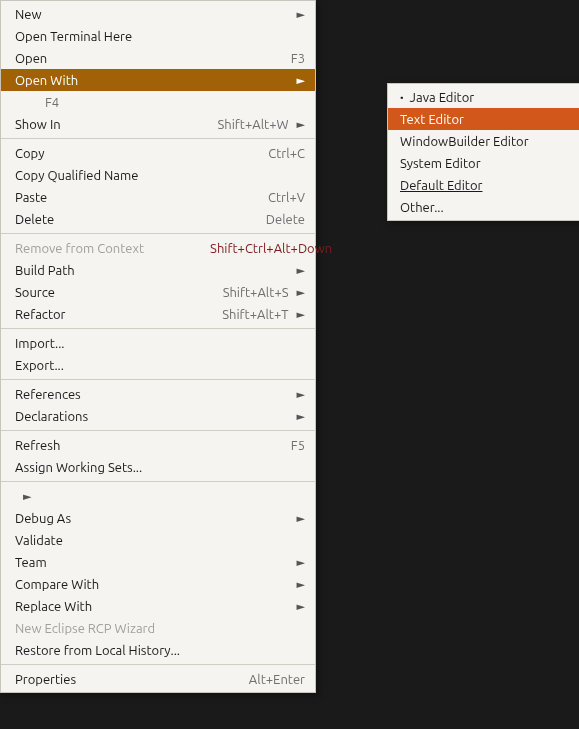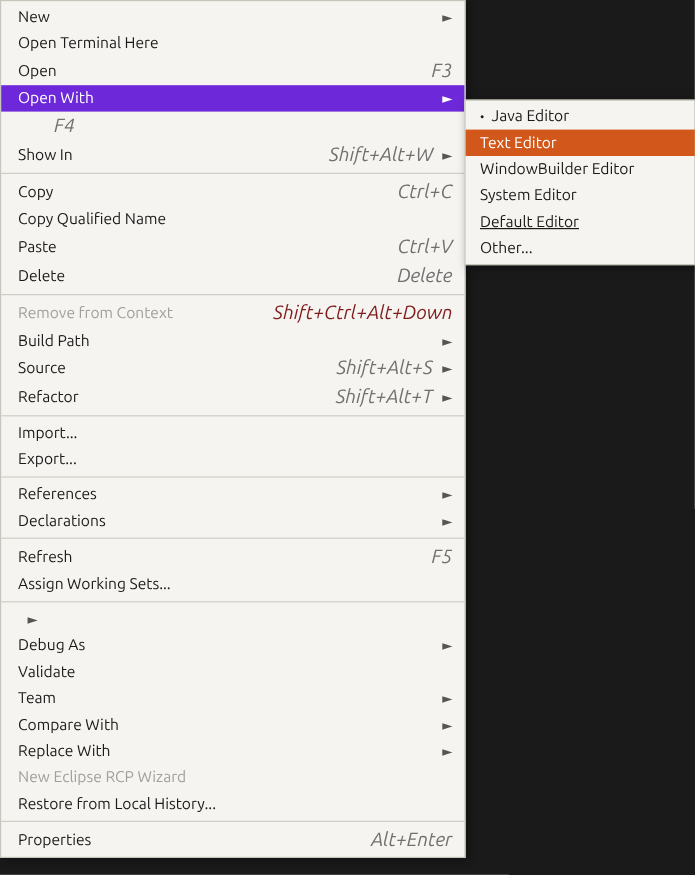--- a/index.html
+++ b/index.html
@@ -14,57 +14,56 @@
       background: #1a1a1a;
       font-family: 'Ubuntu', 'DejaVu Sans', sans-serif;
       font-size: 13px;
       position: relative;
     }
 
     .context-menu {
       position: absolute;
       top: 0;
       left: 0;
-      width: 388px;
+      width: 316px;
       background: #f5f4f0;
       border: 1px solid #c8c5bc;
       box-shadow: 2px 2px 8px rgba(0,0,0,0.4);
       padding: 2px 0;
     }
 
     .menu-item {
       display: flex;
       align-items: center;
       justify-content: space-between;
       padding: 3px 10px 3px 14px;
       cursor: pointer;
       white-space: nowrap;
       color: #1a1a1a;
       min-height: 22px;
     }
 
     .menu-item.highlighted {
-      background: #6d28d9;
+      background: #a16207;
       color: #ffffff;
     }
 
     .menu-item.disabled {
       color: #a0a0a0;
       gap: 36px;
     }
 
     .menu-item .label {
       flex: 1;
     }
 
     .menu-item .shortcut {
       color: #707070;
       margin-left: 30px;
-      font-size: 16px;
-      font-style: italic;
+      font-size: 13px;
     }
 
     .menu-item .arrow {
       margin-left: 8px;
       font-size: 11px;
       color: #555;
     }
 
     .menu-item.highlighted .arrow {
       color: #fff;

